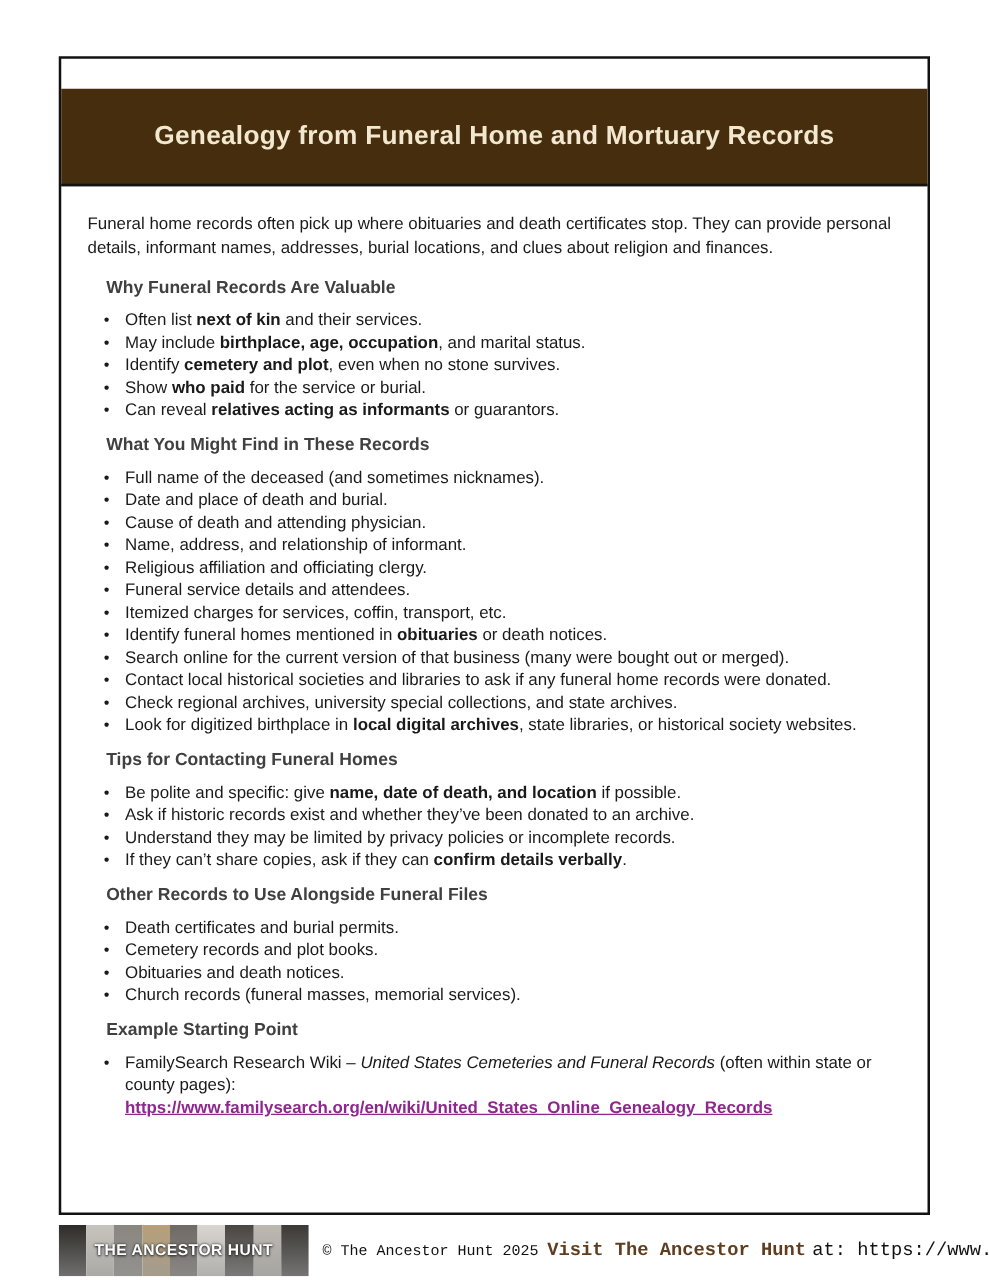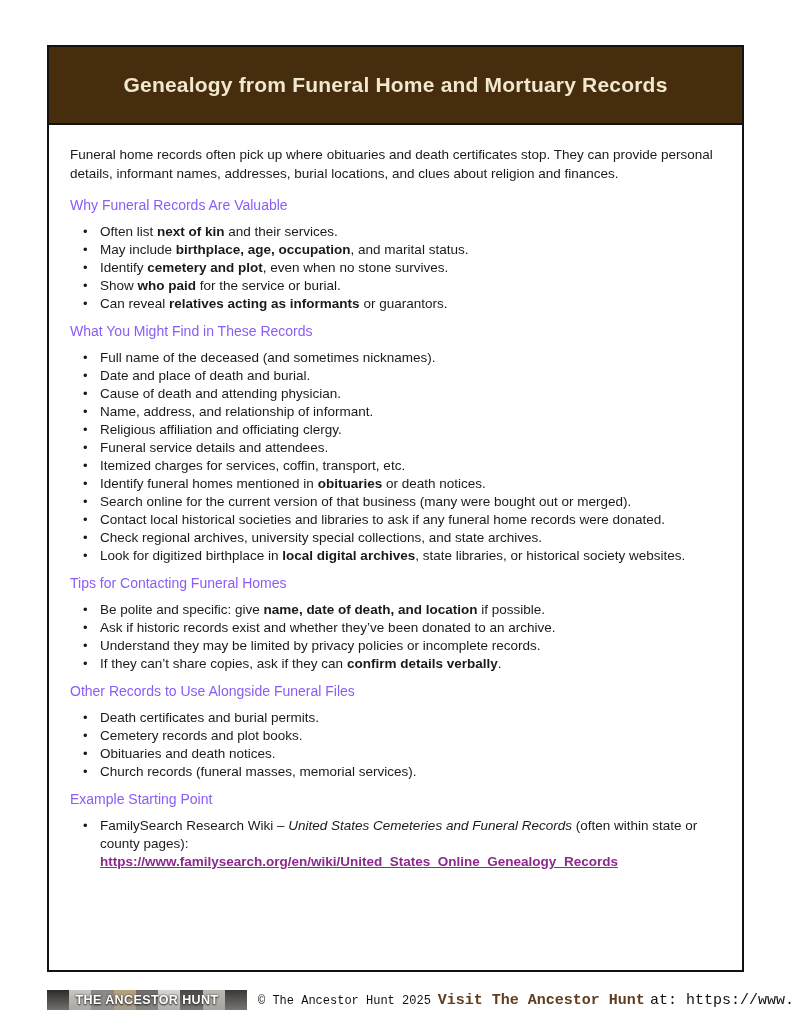--- a/index.html
+++ b/index.html
@@ -5,50 +5,50 @@
   * { margin:0; padding:0; box-sizing:border-box; }
   html,body { width:791px; height:1024px; background:#ffffff; overflow:hidden; }
   body { font-family:"Liberation Sans", sans-serif; color:#1a1a1a; position:relative; }
 
   .doc-frame {
     position:absolute; left:47px; top:45px; width:697px; height:927px;
     border:2px solid #121212; background:#ffffff;
   }
   .doc-header {
     height:78px; background:#452d0d; border-bottom:2px solid #121212;
-    display:flex; align-items:center; justify-content:center;
+    display:flex; align-items:center; justify-content:center;margin-top:24px;
   }
   .doc-title {
     font-size:21px; font-weight:bold; color:#f2e7cf; letter-spacing:0.2px;
   }
   .doc-body { padding:20px 21px 0 21px; }
   .intro { font-size:13.5px; line-height:19px; margin-bottom:15px; }
 
   .sec-heading {
-    font-size:14px; line-height:15px; font-weight:normal; color:#8b5cf6;
-    margin:11px 0 10px 0;
+    font-size:14px; line-height:15px; font-weight:bold; color:#404040;
+    margin:11px 0 10px 15px;
   }
   .bullet-item {
     display:flex; font-size:13.5px; line-height:18px; padding-left:13px;
   }
   .bullet-item .dot { flex:none; width:17px; font-size:13px; }
   .bullet-item .content { flex:1; }
   .b { font-weight:bold; }
   .i { font-style:italic; }
   a.doc-link {
     color:#8e288e; font-weight:bold; text-decoration:underline;
     word-break:break-all;
   }
 
   .page-footer {
     position:absolute; left:47px; top:981px; width:697px; height:38px;
     display:flex; align-items:center;
   }
   .logo {
-    position:relative; width:200px; height:20px; flex:none; overflow:hidden;
+    position:relative; width:200px; height:41px; flex:none; overflow:hidden;
     display:flex;
     align-items:center;
   }
   .logo .strip-block { height:100%; flex:1; }
   .logo .logo-text {
     position:absolute; left:0; top:0; width:100%; height:100%;
     display:flex; align-items:center; justify-content:center;
     color:#ffffff; font-weight:bold; font-size:12.5px; letter-spacing:0.4px;
     text-shadow:0 0 2px #333, 0 1px 2px #222; white-space:nowrap;
   }

